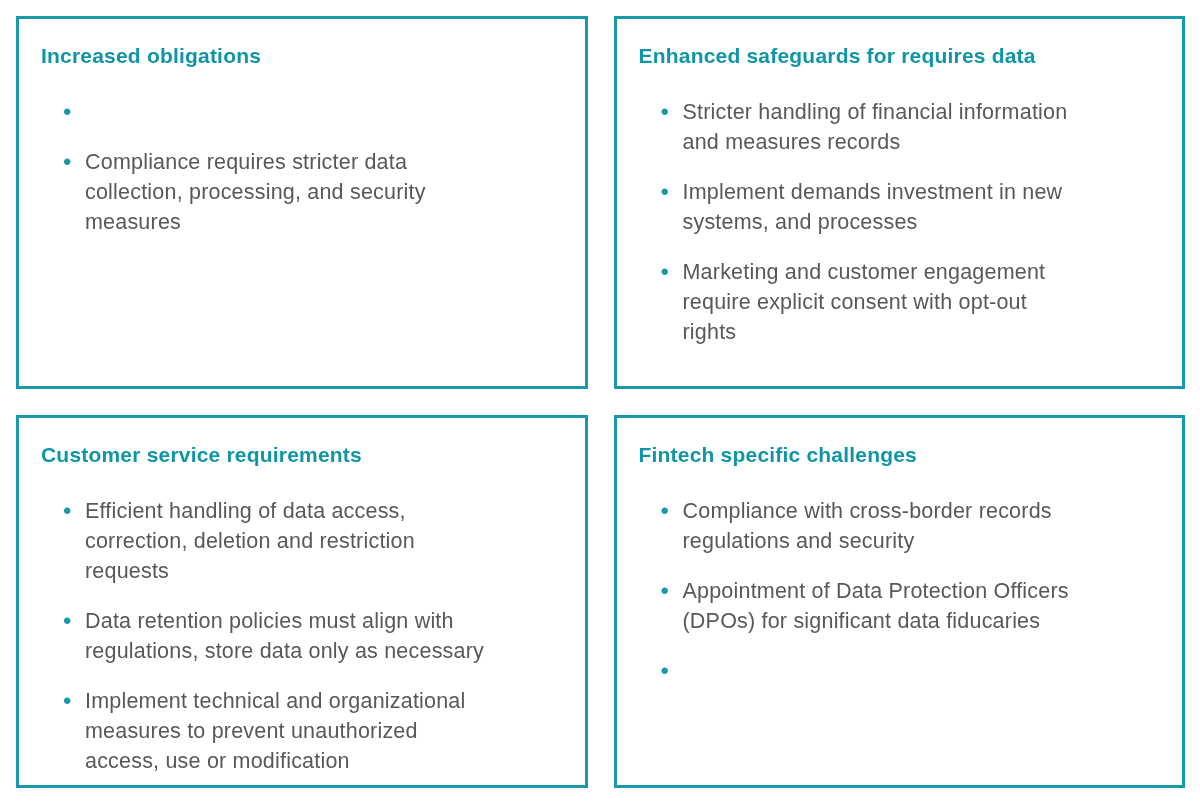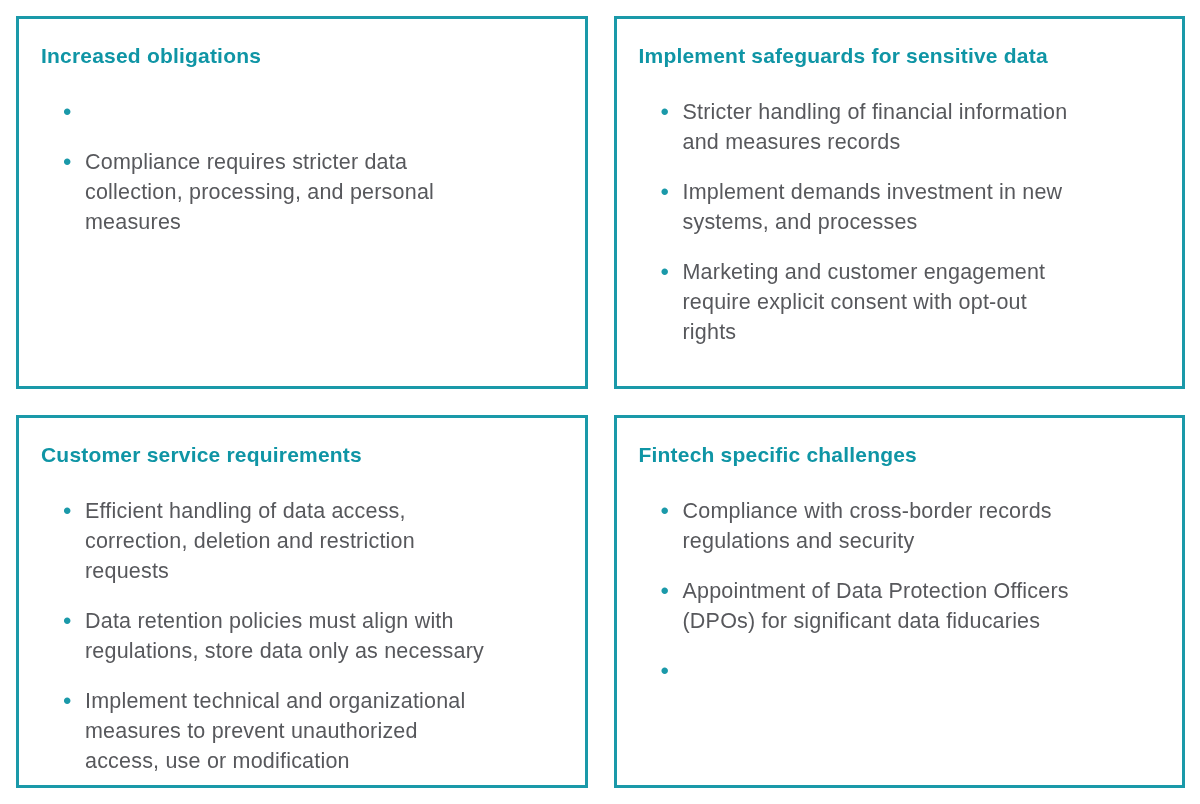--- a/index.html
+++ b/index.html
@@ -75,28 +75,28 @@
 
     <div class="card">
       <h2 class="card-title">Increased obligations</h2>
       <div class="bullet-list">
         <div class="bullet-item">
           <span class="bullet-dot">•</span>
         </div>
         <div class="bullet-item">
           <span class="bullet-dot">•</span>
           <span class="bullet-text">Compliance requires stricter data
-collection, processing, and personal
+collection, processing, and security
 measures</span>
         </div>
       </div>
     </div>
 
     <div class="card">
-      <h2 class="card-title">Implement safeguards for sensitive data</h2>
+      <h2 class="card-title">Enhanced safeguards for requires data</h2>
       <div class="bullet-list">
         <div class="bullet-item">
           <span class="bullet-dot">•</span>
           <span class="bullet-text">Stricter handling of financial information
 and measures records</span>
         </div>
         <div class="bullet-item">
           <span class="bullet-dot">•</span>
           <span class="bullet-text">Implement demands investment in new
 systems, and processes</span>

